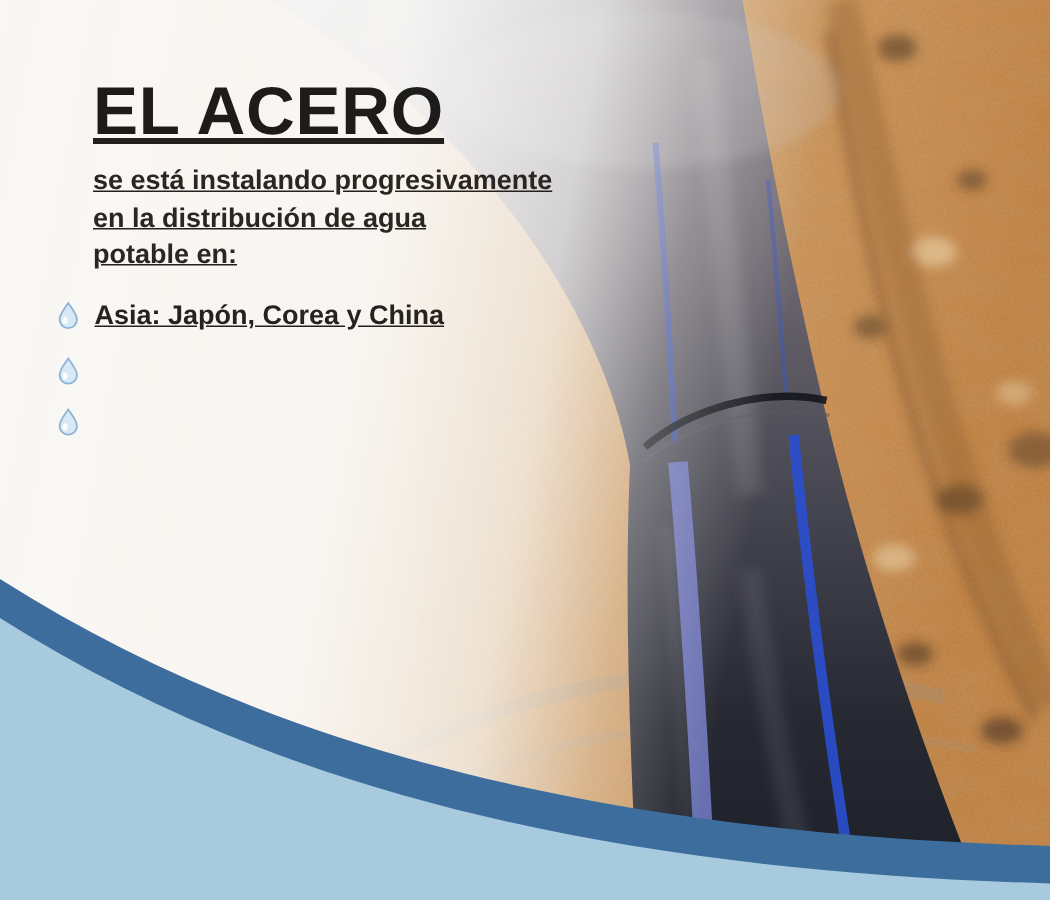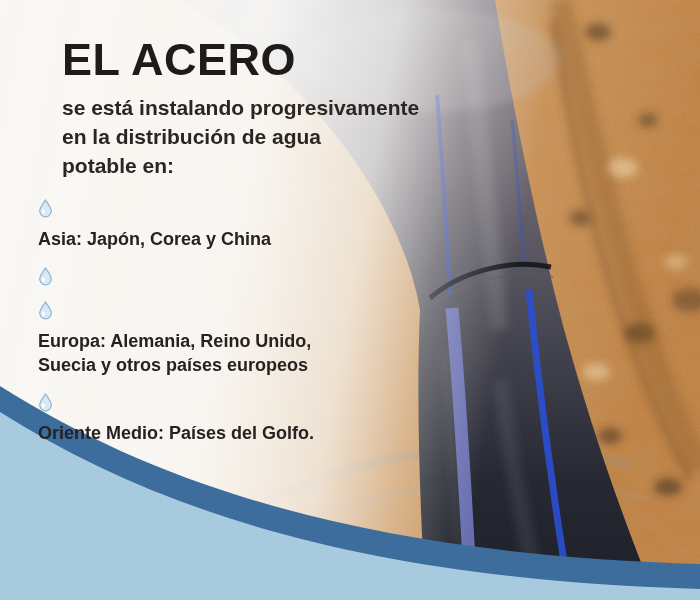--- a/index.html
+++ b/index.html
@@ -27,41 +27,42 @@
       rgba(250,249,247,0) 70%);
     pointer-events:none;
   }
 
   
   .waves{position:absolute;inset:0;pointer-events:none;}
   .waves svg{position:absolute;inset:0;width:700px;height:600px;display:block;}
 
   
   .content{
-    position:absolute;left:38px;top:28px;width:412px;
+    position:absolute;left:38px;top:42px;width:412px;
     color:#24201d;
+    text-decoration:underline;
   }
   .title{
     margin:8px 0 10px 24px;
     font-size:45px;line-height:1.07;font-weight:800;
     letter-spacing:.5px;color:#1e1c1a;
   }
   .subtitle{
     margin:0 0 17px 24px;
-    font-size:21px;line-height:1.37;font-weight:700;
+    font-size:18px;line-height:1.37;font-weight:700;
     color:#2a2622;white-space:pre-line;
   }
   .region-list{
     list-style:none;margin:0;padding:0;
     display:flex;flex-direction:column;gap:13px;
   }
   .region-item{
     display:flex;align-items:flex-start;gap:10px;
     font-size:18px;line-height:1.32;font-weight:700;
-    color:#26221f;white-space:pre-line;flex-direction:column;
+    color:#26221f;white-space:pre-line;
   }
   .drop{flex:0 0 auto;margin-top:2px;width:15px;height:19px;}
 </style>
 </head>
 <body>
 
 <div class="stage">
 
   <div class="photo">
     <svg viewBox="0 0 700 600" preserveAspectRatio="none">
@@ -176,26 +177,17 @@
         <svg class="drop" viewBox="0 0 15 19">
           <path d="M7.5 1 C5.6 3.8 1.7 8.6 1.7 12 a5.8 5.8 0 0 0 11.6 0 C13.3 8.6 9.4 3.8 7.5 1 Z" fill="#d8e9f6" stroke="#8db3d4" stroke-width="1.2"></path>
           <ellipse cx="5.4" cy="12.6" rx="1.7" ry="2.4" fill="#ffffff" opacity="0.85"></ellipse>
         </svg>
       </li>
       <li class="region-item">
         <svg class="drop" viewBox="0 0 15 19">
           <path d="M7.5 1 C5.6 3.8 1.7 8.6 1.7 12 a5.8 5.8 0 0 0 11.6 0 C13.3 8.6 9.4 3.8 7.5 1 Z" fill="#d8e9f6" stroke="#8db3d4" stroke-width="1.2"></path>
           <ellipse cx="5.4" cy="12.6" rx="1.7" ry="2.4" fill="#ffffff" opacity="0.85"></ellipse>
         </svg>
-        <span>Europa: Alemania, Reino Unido,
-Suecia y otros países europeos</span>
-      </li>
-      <li class="region-item">
-        <svg class="drop" viewBox="0 0 15 19">
-          <path d="M7.5 1 C5.6 3.8 1.7 8.6 1.7 12 a5.8 5.8 0 0 0 11.6 0 C13.3 8.6 9.4 3.8 7.5 1 Z" fill="#d8e9f6" stroke="#8db3d4" stroke-width="1.2"></path>
-          <ellipse cx="5.4" cy="12.6" rx="1.7" ry="2.4" fill="#ffffff" opacity="0.85"></ellipse>
-        </svg>
-        <span>Oriente Medio: Países del Golfo.</span>
       </li>
     </ul>
   </div>
 
 </div>
 
 </body></html>

